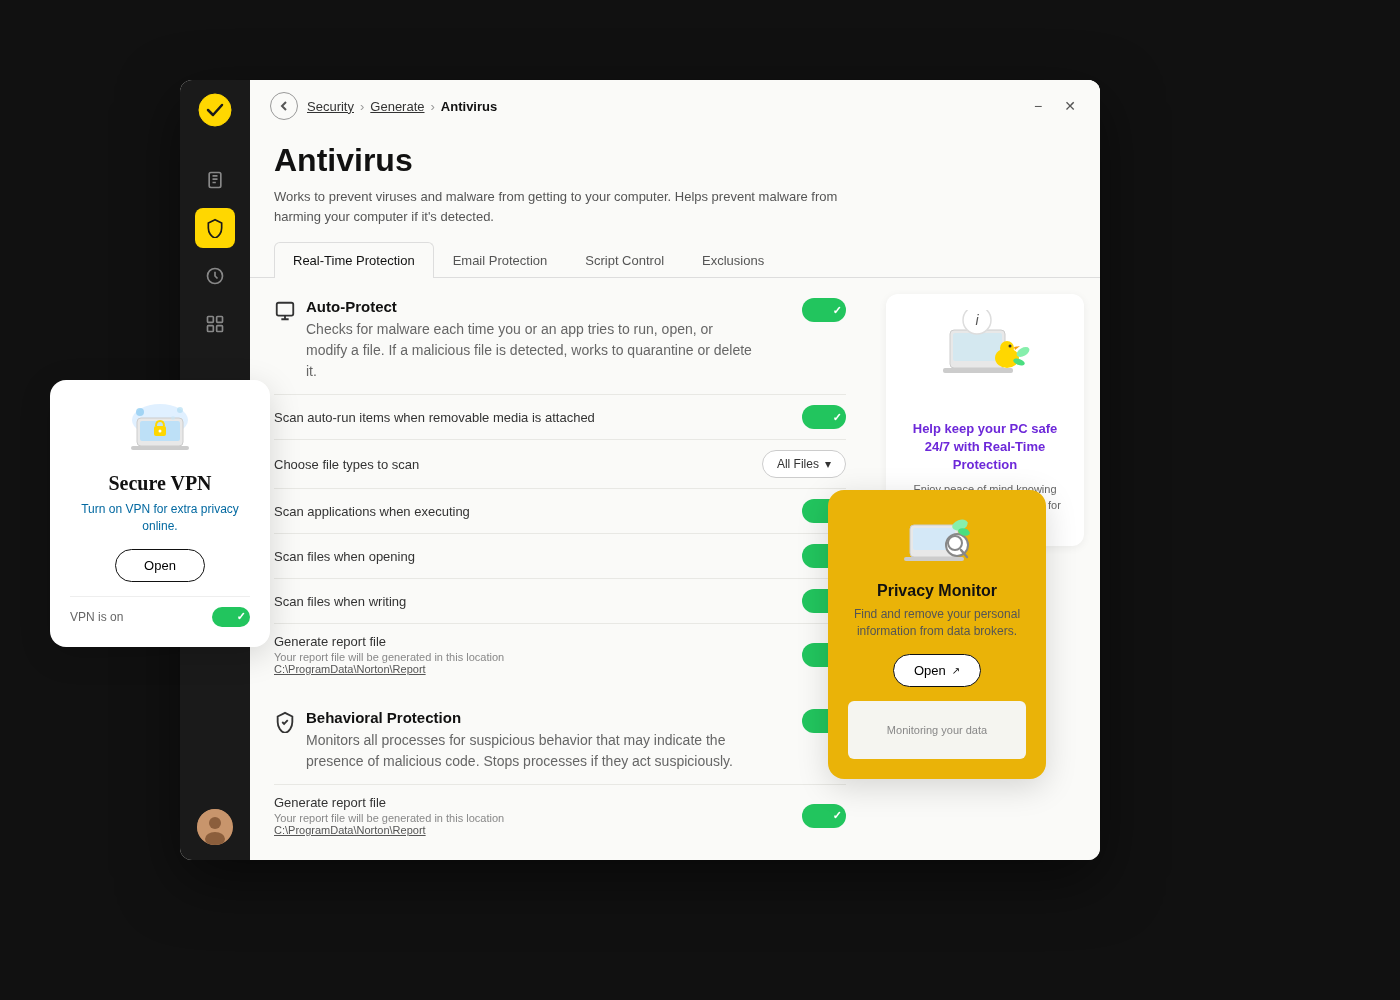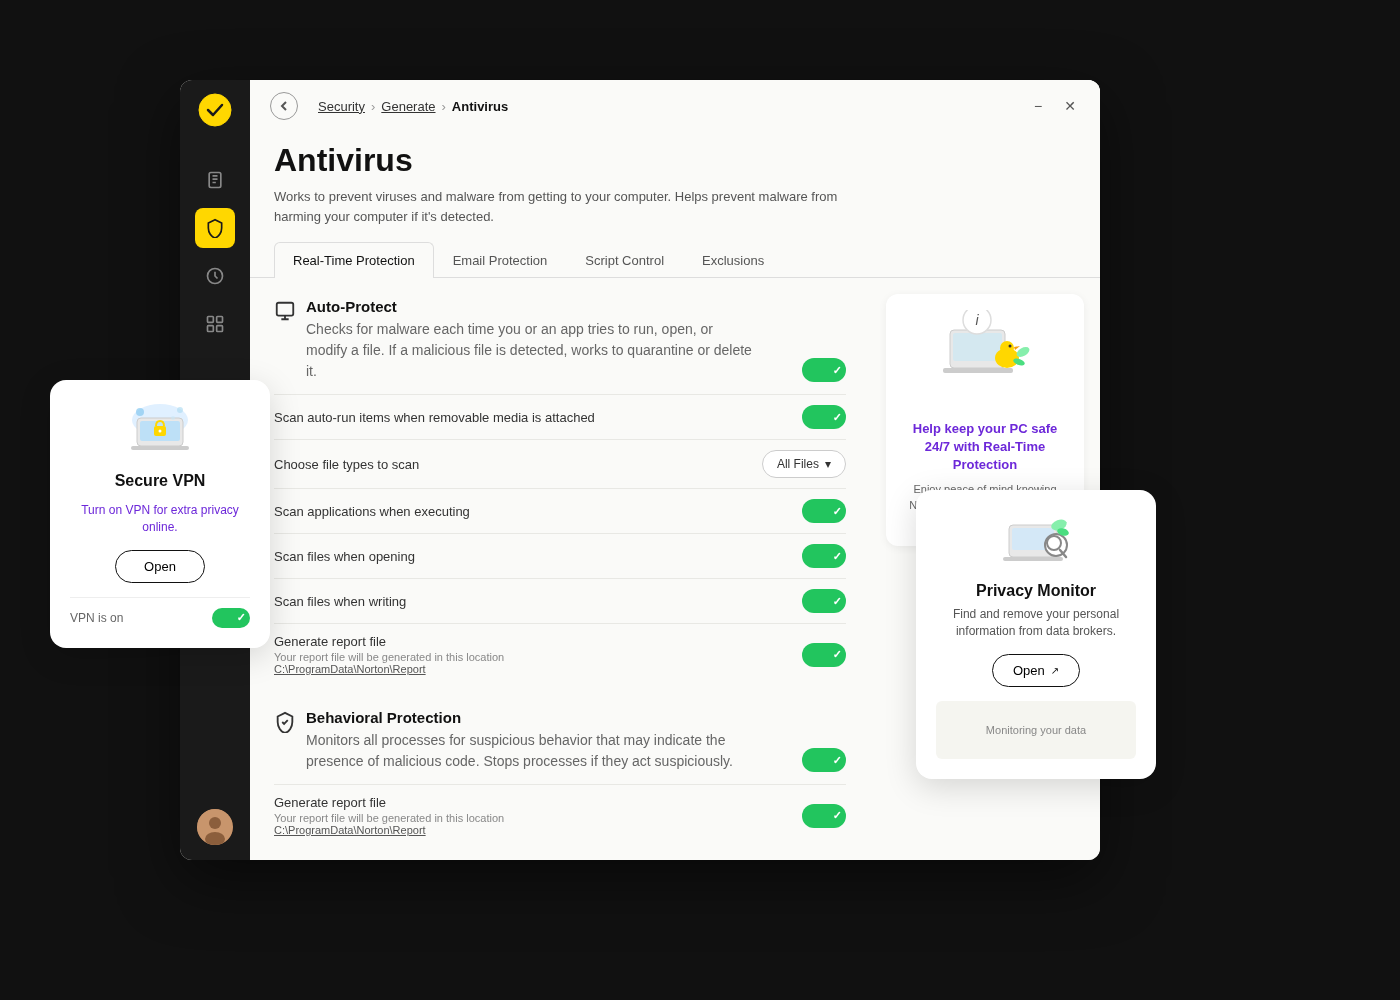--- a/index.html
+++ b/index.html
@@ -107,21 +107,21 @@
     .title-bar {
       display: flex;
       align-items: center;
       justify-content: space-between;
       padding: 12px 20px;
       background: #fafaf8;
     }
 
     .title-bar-left {
       display: flex;
-      gap: 20px;
+      gap: 9px;
     }
 
     .back-btn {
       width: 28px;
       height: 28px;
       border-radius: 50%;
       border: 1.5px solid #999;
       display: flex;
       align-items: center;
       justify-content: center;
@@ -229,21 +229,21 @@
       padding: 20px 24px;
     }
 
     
     .setting-section {
       margin-bottom: 24px;
     }
 
     .section-header {
       display: flex;
-      align-items: flex-end;
+      align-items: flex-start;
       justify-content: space-between;
       margin-bottom: 12px;
     }
 
     .section-title-area {
       display: flex;
       align-items: flex-start;
       gap: 10px;
     }
 
@@ -385,29 +385,30 @@
       z-index: 10;
     }
 
     .vpn-icon {
       width: 70px;
       height: 60px;
       margin: 0 auto 12px;
     }
 
     .vpn-title {
-      font-size: 16px;
+      font-size: 20px;
       font-weight: 700;
       color: #111;
-      margin-bottom: 12px;
+      margin-bottom: 6px;
+      font-family: Liberation Serif, serif;
     }
 
     .vpn-desc {
       font-size: 12px;
-      color: #6d28d9;
+      color: #0369a1;
       margin-bottom: 14px;
       line-height: 1.4;
     }
 
     .vpn-open-btn {
       padding: 8px 28px;
       border: 1.5px solid #111;
       border-radius: 20px;
       background: white;
       font-size: 13px;
@@ -425,23 +426,23 @@
 
     .vpn-status-label {
       font-size: 12px;
       color: #666;
     }
 
     
     .privacy-popup {
       position: absolute;
       top: 490px;
-      left: 916px;
-      width: 240px;
-      background: #ffffff;
+      left: 828px;
+      width: 218px;
+      background: #eab308;
       border-radius: 16px;
       padding: 20px;
       box-shadow: 0 8px 32px rgba(0,0,0,0.15);
       text-align: center;
       z-index: 10;
     }
 
     .privacy-icon {
       width: 70px;
       height: 60px;

